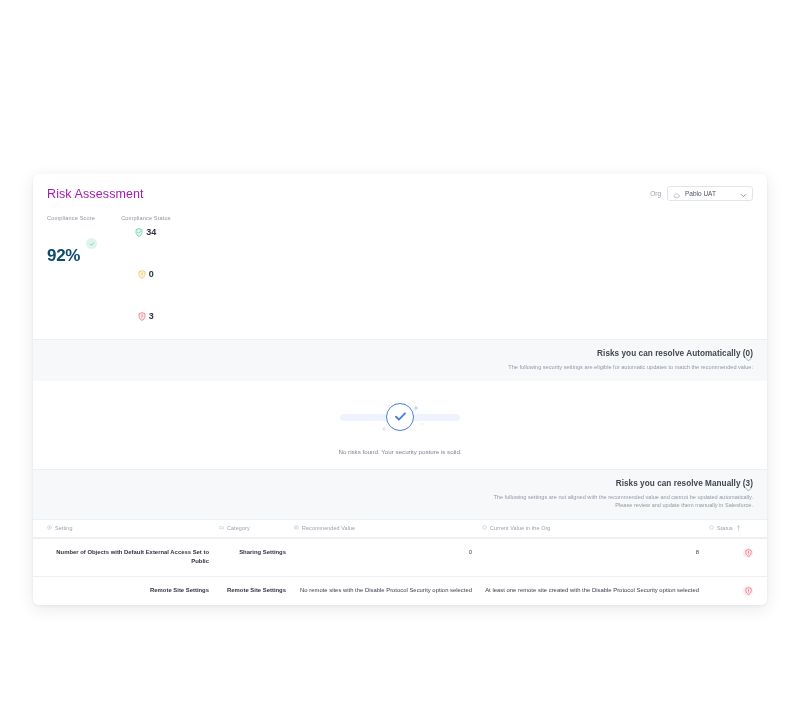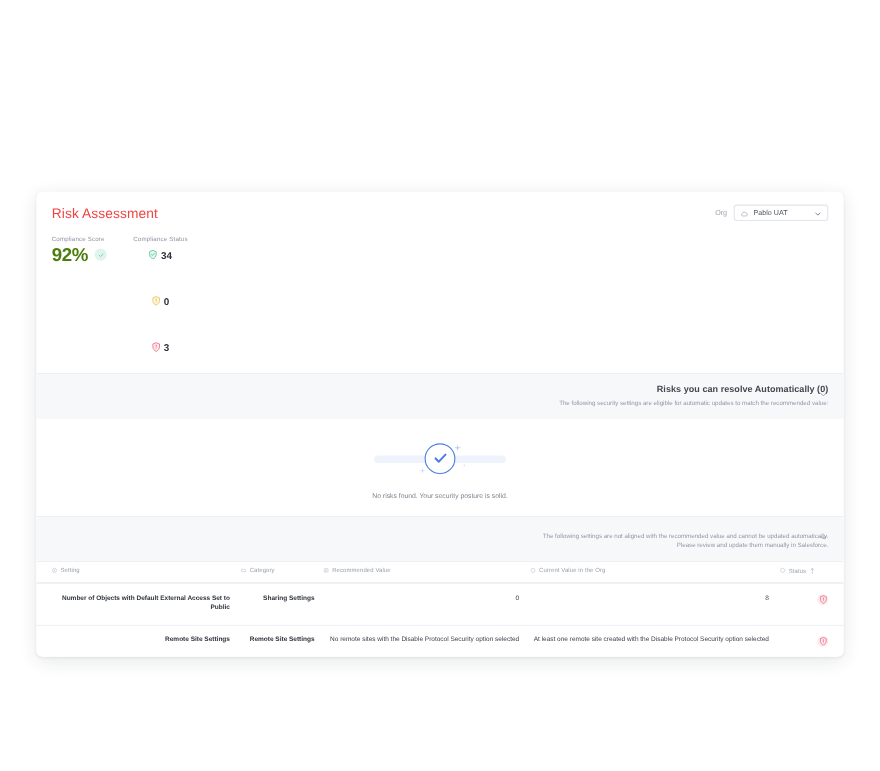--- a/index.html
+++ b/index.html
@@ -30,21 +30,21 @@
   
   .card-header {
     display: flex;
     align-items: center;
     justify-content: space-between;
     padding: 12px 14px 6px 14px;
   }
   .card-title {
     font-size: 12.5px;
     font-weight: 400;
-    color: #ef4444;
+    color: #a21caf;
     letter-spacing: .1px;
   }
   .org-zone { display: flex; align-items: center; gap: 6px; }
   .org-label { font-size: 6.5px; color: #9aa0ad; }
   .org-select {
     display: flex; align-items: center; gap: 5px;
     width: 86px; height: 15px;
     border: 1px solid #e2e5eb;
     border-radius: 3px;
     background: #fff;
@@ -70,23 +70,24 @@
   .metric-label {
     font-size: 5.6px;
     color: #8d93a1;
     letter-spacing: .15px;
     margin-bottom: 2px;
   }
   .score-row { display: flex; align-items: center; gap: 6px; }
   .score-value {
     font-size: 17px;
     font-weight: 700;
-    color: #4d7c0f;
+    color: #0c4a6e;
     line-height: 1;
     letter-spacing: -.3px;
+    margin-top: 24px;
   }
   .score-badge {
     width: 11px; height: 11px;
     border-radius: 50%;
     background: #dff5ec;
     display: flex; align-items: center; justify-content: center;
   }
   .status-row { display: flex; align-items: center; gap: 24px; margin-top: 1px; flex-direction: column; }
   .status-chip { display: flex; align-items: center; gap: 3px; }
   .status-num {
@@ -320,20 +321,21 @@
               <path d="M3.2 8.3 6.3 11.4 12.8 4.6" fill="none" stroke="#4b7ee0" stroke-width="2" stroke-linecap="round" stroke-linejoin="round"></path>
             </svg>
           </div>
         </div>
         <div class="empty-text">No risks found. Your security posture is solid.</div>
       </div>
     </div>
 
     <div class="section">
       <div class="section-head">
+        <div class="section-title">Risks you can resolve Manually (3)</div>
         <div class="section-sub">
           <div>The following settings are not aligned with the recommended value and cannot be updated automatically.</div>
           <div>Please review and update them manually in Salesforce.</div>
         </div>
         <span class="chev-section">
           <svg width="9" height="9" viewBox="0 0 16 16">
             <path d="M3.5 6 8 10.5 12.5 6" fill="none" stroke="#9aa0ad" stroke-width="1.6" stroke-linecap="round" stroke-linejoin="round"></path>
           </svg>
         </span>
       </div>

